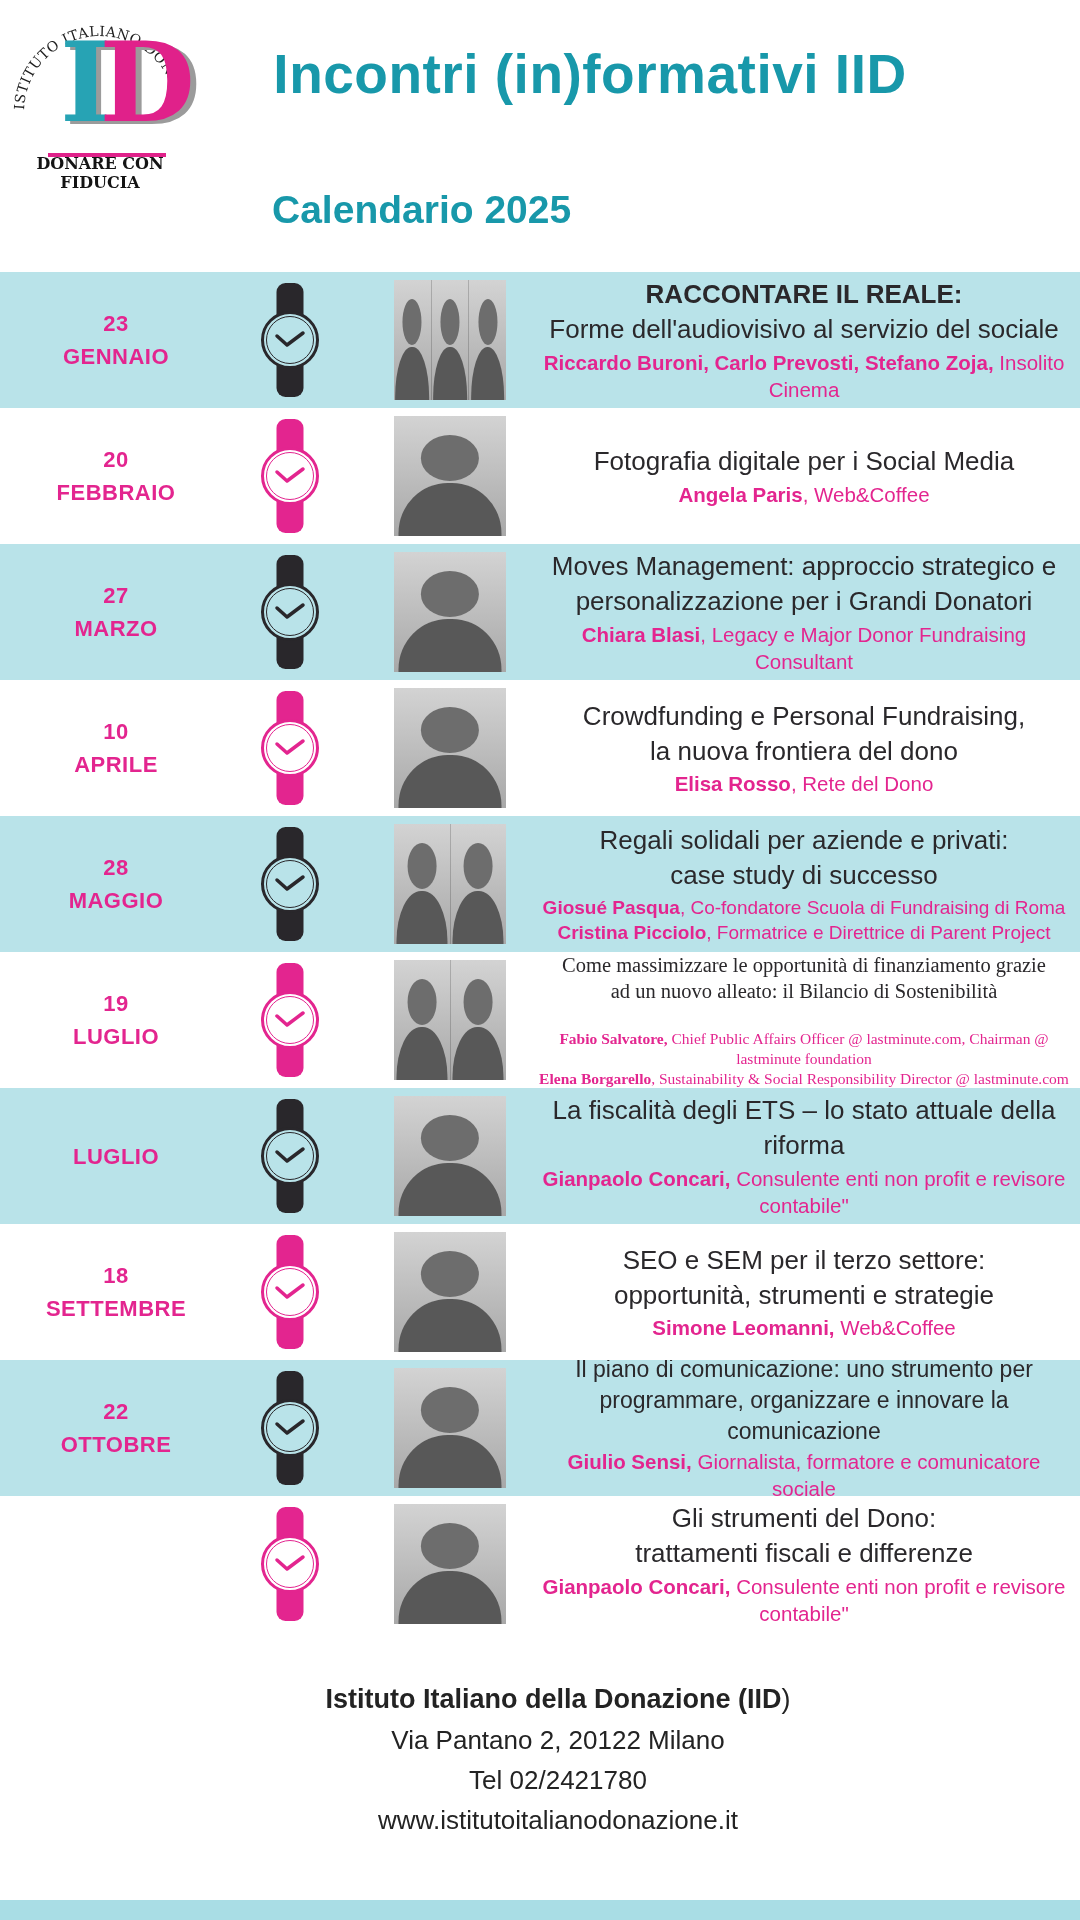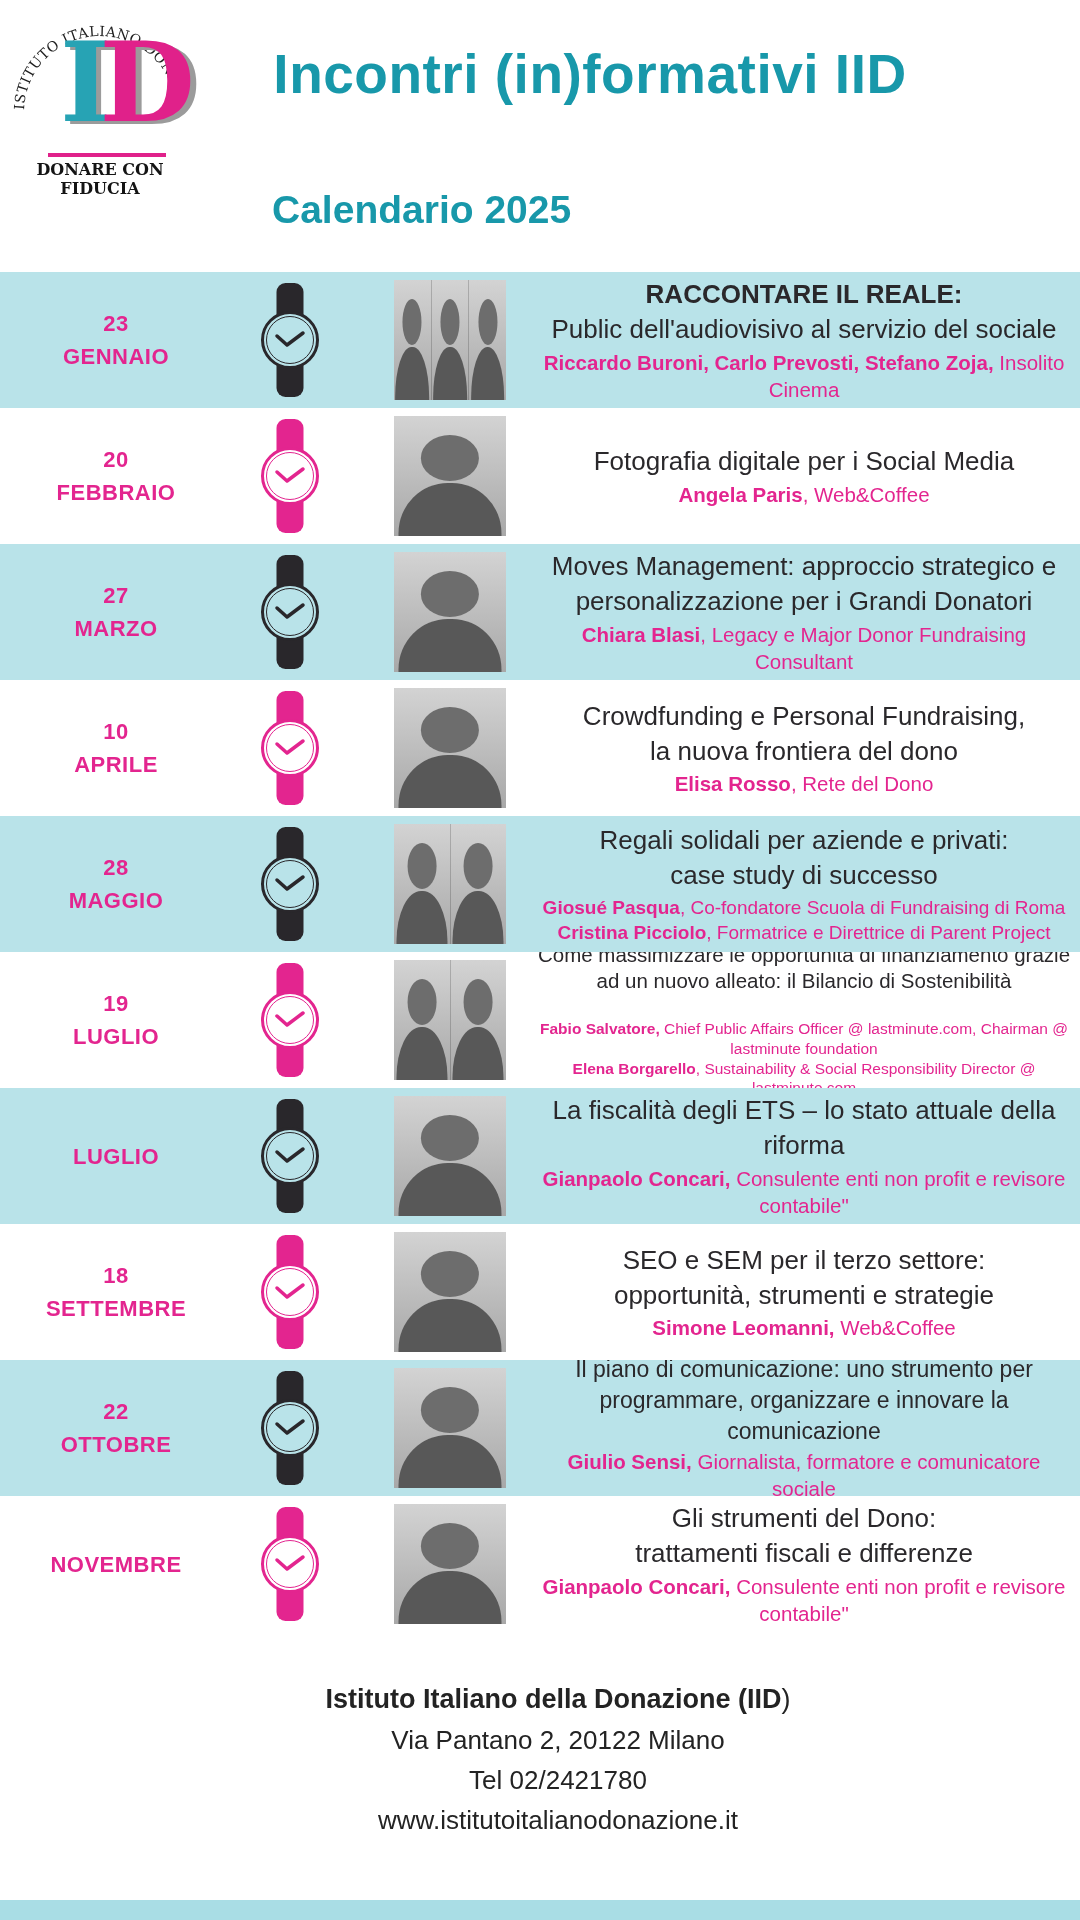--- a/index.html
+++ b/index.html
@@ -8,21 +8,21 @@
 
   
   .logo{position:absolute;left:10px;top:6px;width:180px;height:180px;}
   .logo-arc{position:absolute;left:0;top:0;}
   .logo-letters{position:absolute;left:50px;top:22px;font-family:"DejaVu Serif",serif;
 length:0;
                 font-size:110px;line-height:1;font-weight:bold;letter-spacing:0;}
   .logo-letters .li{color:#27a3b4;text-shadow:5px 3px 0 #9b9b9b;}
   .logo-letters .ld{color:#e0218a;margin-left:-12px;text-shadow:6px 3px 0 #9b9b9b;}
   .logo-line{position:absolute;left:38px;top:147px;width:118px;height:4px;background:#e0218a;}
-  .logo-tagline{position:absolute;left:-6px;top:154px;width:192px;text-align:center;
+  .logo-tagline{position:absolute;left:-6px;top:148px;width:192px;text-align:center;
                 font-family:"DejaVu Serif",serif;font-weight:bold;font-size:16px;color:#141414;}
 
   .main-title{position:absolute;left:230px;top:42px;width:720px;text-align:center;
               font-size:55px;font-weight:800;color:#1898aa;letter-spacing:.5px;}
   .sub-title{position:absolute;left:272px;top:188px;font-size:39px;font-weight:800;color:#1898aa;}
 
   
   .rows{position:absolute;left:0;top:272px;width:1080px;}
   .row{position:relative;height:136px;overflow:hidden;--rowbg:#ffffff;}
   .row.teal{--rowbg:#b9e3e9;background:#b9e3e9;}
@@ -61,21 +61,21 @@
   .etitle .tbold{font-weight:700;}
   .sline{color:#e3258f;line-height:1.32;}
   .sname{font-weight:700;}
 
   .t-normal .etitle{font-size:26px;}
   .t-mid    .etitle{font-size:23px;}
   .t-small  .etitle{font-size:20.5px;line-height:1.3;}
   .s-normal .sline{font-size:20.5px;}
   .s-sm     .sline{font-size:19px;}
   .s-xs     .sline{font-size:15.5px;line-height:1.28;}
-  .row.t-small .content{gap:24px;}
+  .row.t-small .content{gap:24px;font-family:Liberation Serif, serif;}
 
   
   .footer{position:absolute;left:0;top:1684px;width:1080px;text-align:center;color:#232323;margin-left:18px;}
   .f-org{margin:0 0 10px;font-size:27px;font-weight:700;}
   .f-org .paren{font-weight:400;}
   .f-line{margin:0 0 9px;font-size:26px;font-weight:400;}
   .bottom-bar{position:absolute;left:0;bottom:0;width:1080px;height:20px;background:#a9dde5;}
 </style>
 </head>
 <body>
@@ -114,21 +114,21 @@
       </div>
     </div>
     <div class="photo">
           <div class="sil"></div>
           <div class="sil"></div>
           <div class="sil"></div>
         </div>
     <div class="content">
       <div class="etitle">
             <span class="tline tbold">RACCONTARE IL REALE:</span>
-            <span class="tline">Public dell'audiovisivo al servizio del sociale</span>
+            <span class="tline">Forme dell'audiovisivo al servizio del sociale</span>
           </div>
       <div class="espeakers">
             <div class="sline"><span class="sname">Riccardo Buroni, Carlo Prevosti, Stefano Zoja,</span><span> Insolito Cinema</span></div>
           </div>
     </div>
   </div>
 
   <div class="row white t-normal s-normal">
     <div class="date">
       <div class="day">20</div>
@@ -342,24 +342,20 @@
             <span class="tline">Il piano di comunicazione: uno strumento per</span>
             <span class="tline">programmare, organizzare e innovare la comunicazione</span>
           </div>
       <div class="espeakers">
             <div class="sline"><span class="sname">Giulio Sensi,</span><span> Giornalista, formatore e comunicatore sociale</span></div>
           </div>
     </div>
   </div>
 
   <div class="row white t-normal s-normal">
-    <div class="date">
-
-      <div class="month">NOVEMBRE</div>
-    </div>
     <div class="watch pink">
       <div class="strap"></div>
       <div class="face">
         <svg class="hands" viewBox="0 0 34 22">
           <polyline points="4,7 14,16 30,4"></polyline>
         </svg>
       </div>
     </div>
     <div class="photo">
           <div class="sil"></div>

